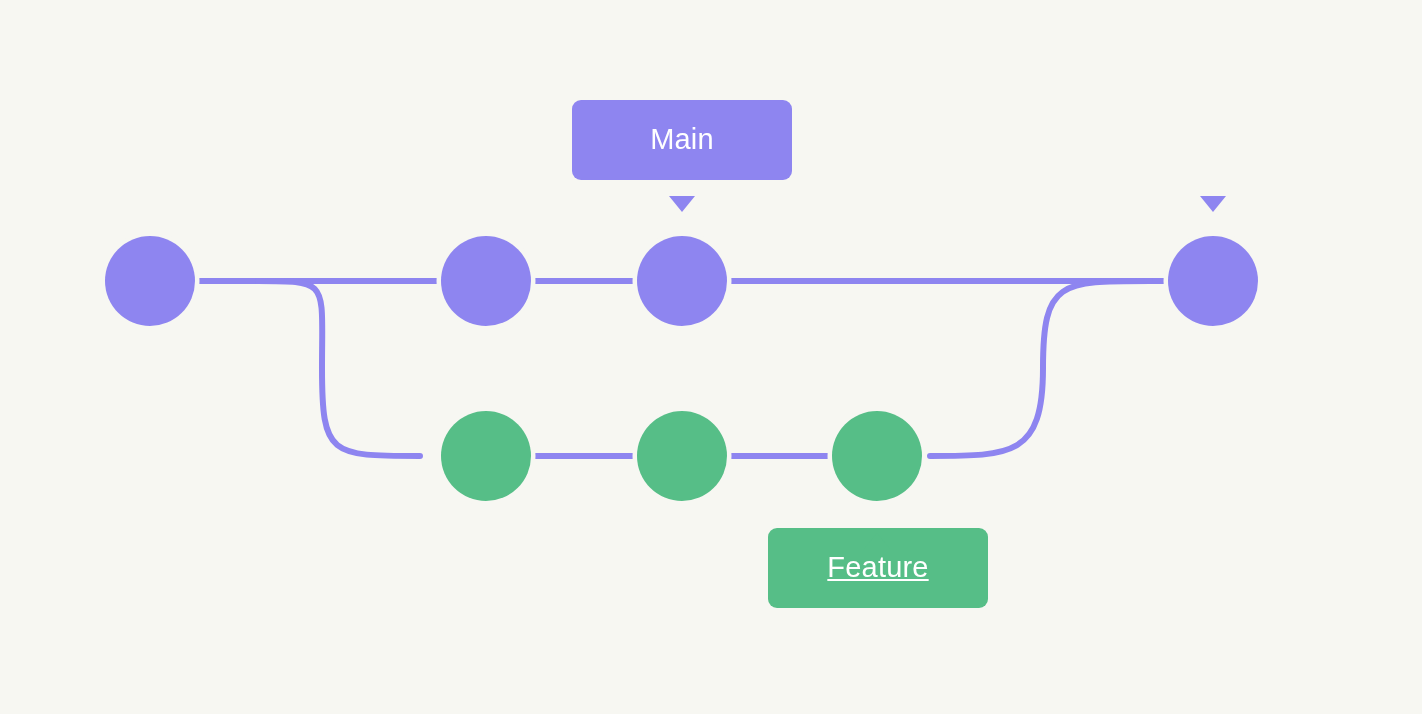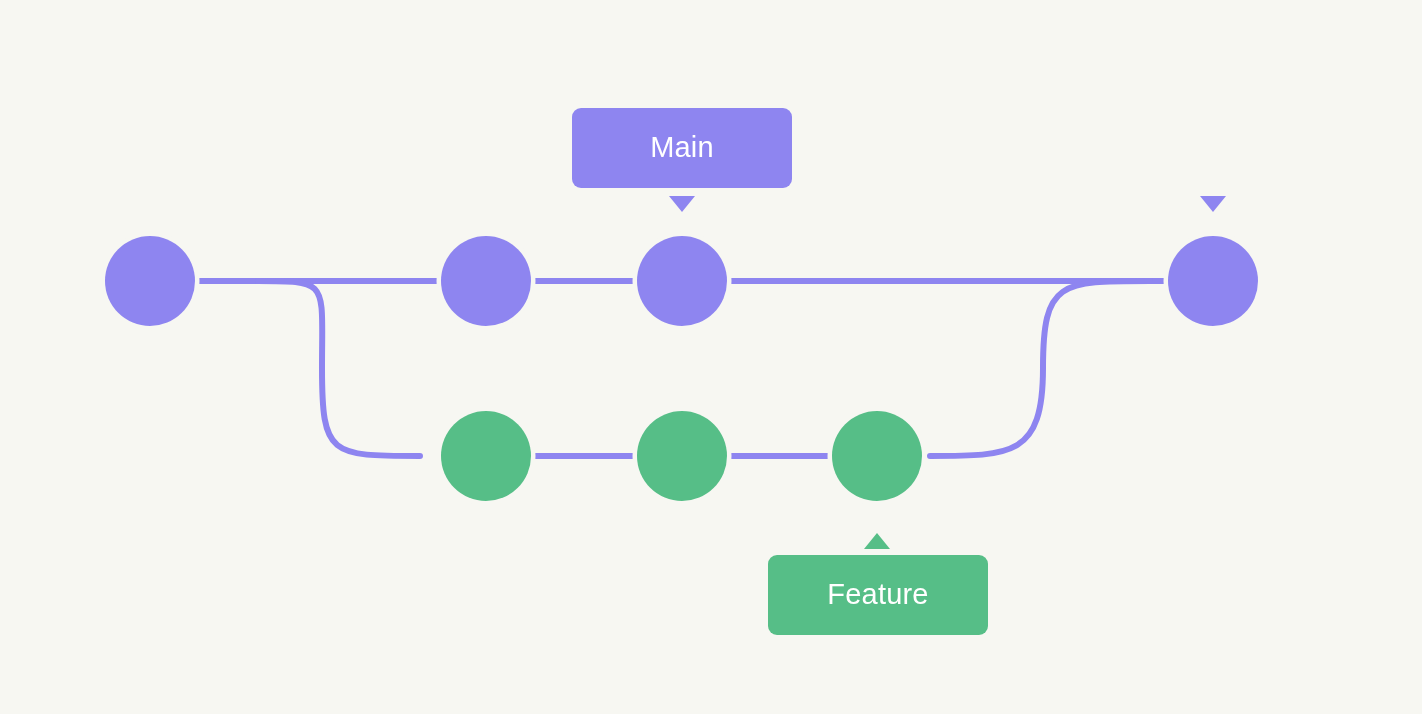--- a/index.html
+++ b/index.html
@@ -89,25 +89,25 @@
       <circle cx="486" cy="456" r="45" fill="#56be87"></circle>
 
       <circle cx="682" cy="456" r="49.5" fill="#f7f7f2"></circle>
       <circle cx="682" cy="456" r="45" fill="#56be87"></circle>
 
       <circle cx="877" cy="456" r="49.5" fill="#f7f7f2"></circle>
       <circle cx="877" cy="456" r="45" fill="#56be87"></circle>
     </g>
   </svg>
 
-  <div class="callout" style="left:572px; top:108px; width:220px; height:80px; background:#8e85f0;">
+  <div class="callout" style="left:572px; top:100px; width:220px; height:80px; background:#8e85f0;">
     <span class="callout-text">Main</span>
   </div>
   <div class="tail tail-down" style="left:669px; top:196px; border-top:16px solid #8e85f0;"></div>
 
   <div class="tail tail-down" style="left:1200px; top:196px; border-top:16px solid #8e85f0;"></div>
 
-  <div class="callout" style="left:768px; top:555px; width:220px; height:80px; background:#56be87;">
+  <div class="callout" style="left:768px; top:528px; width:220px; height:80px; background:#56be87;text-decoration:underline;">
     <span class="callout-text">Feature</span>
   </div>
   <div class="tail tail-up" style="left:864px; top:533px; border-bottom:16px solid #56be87;"></div>
 
 </div>
 
 </body></html>

